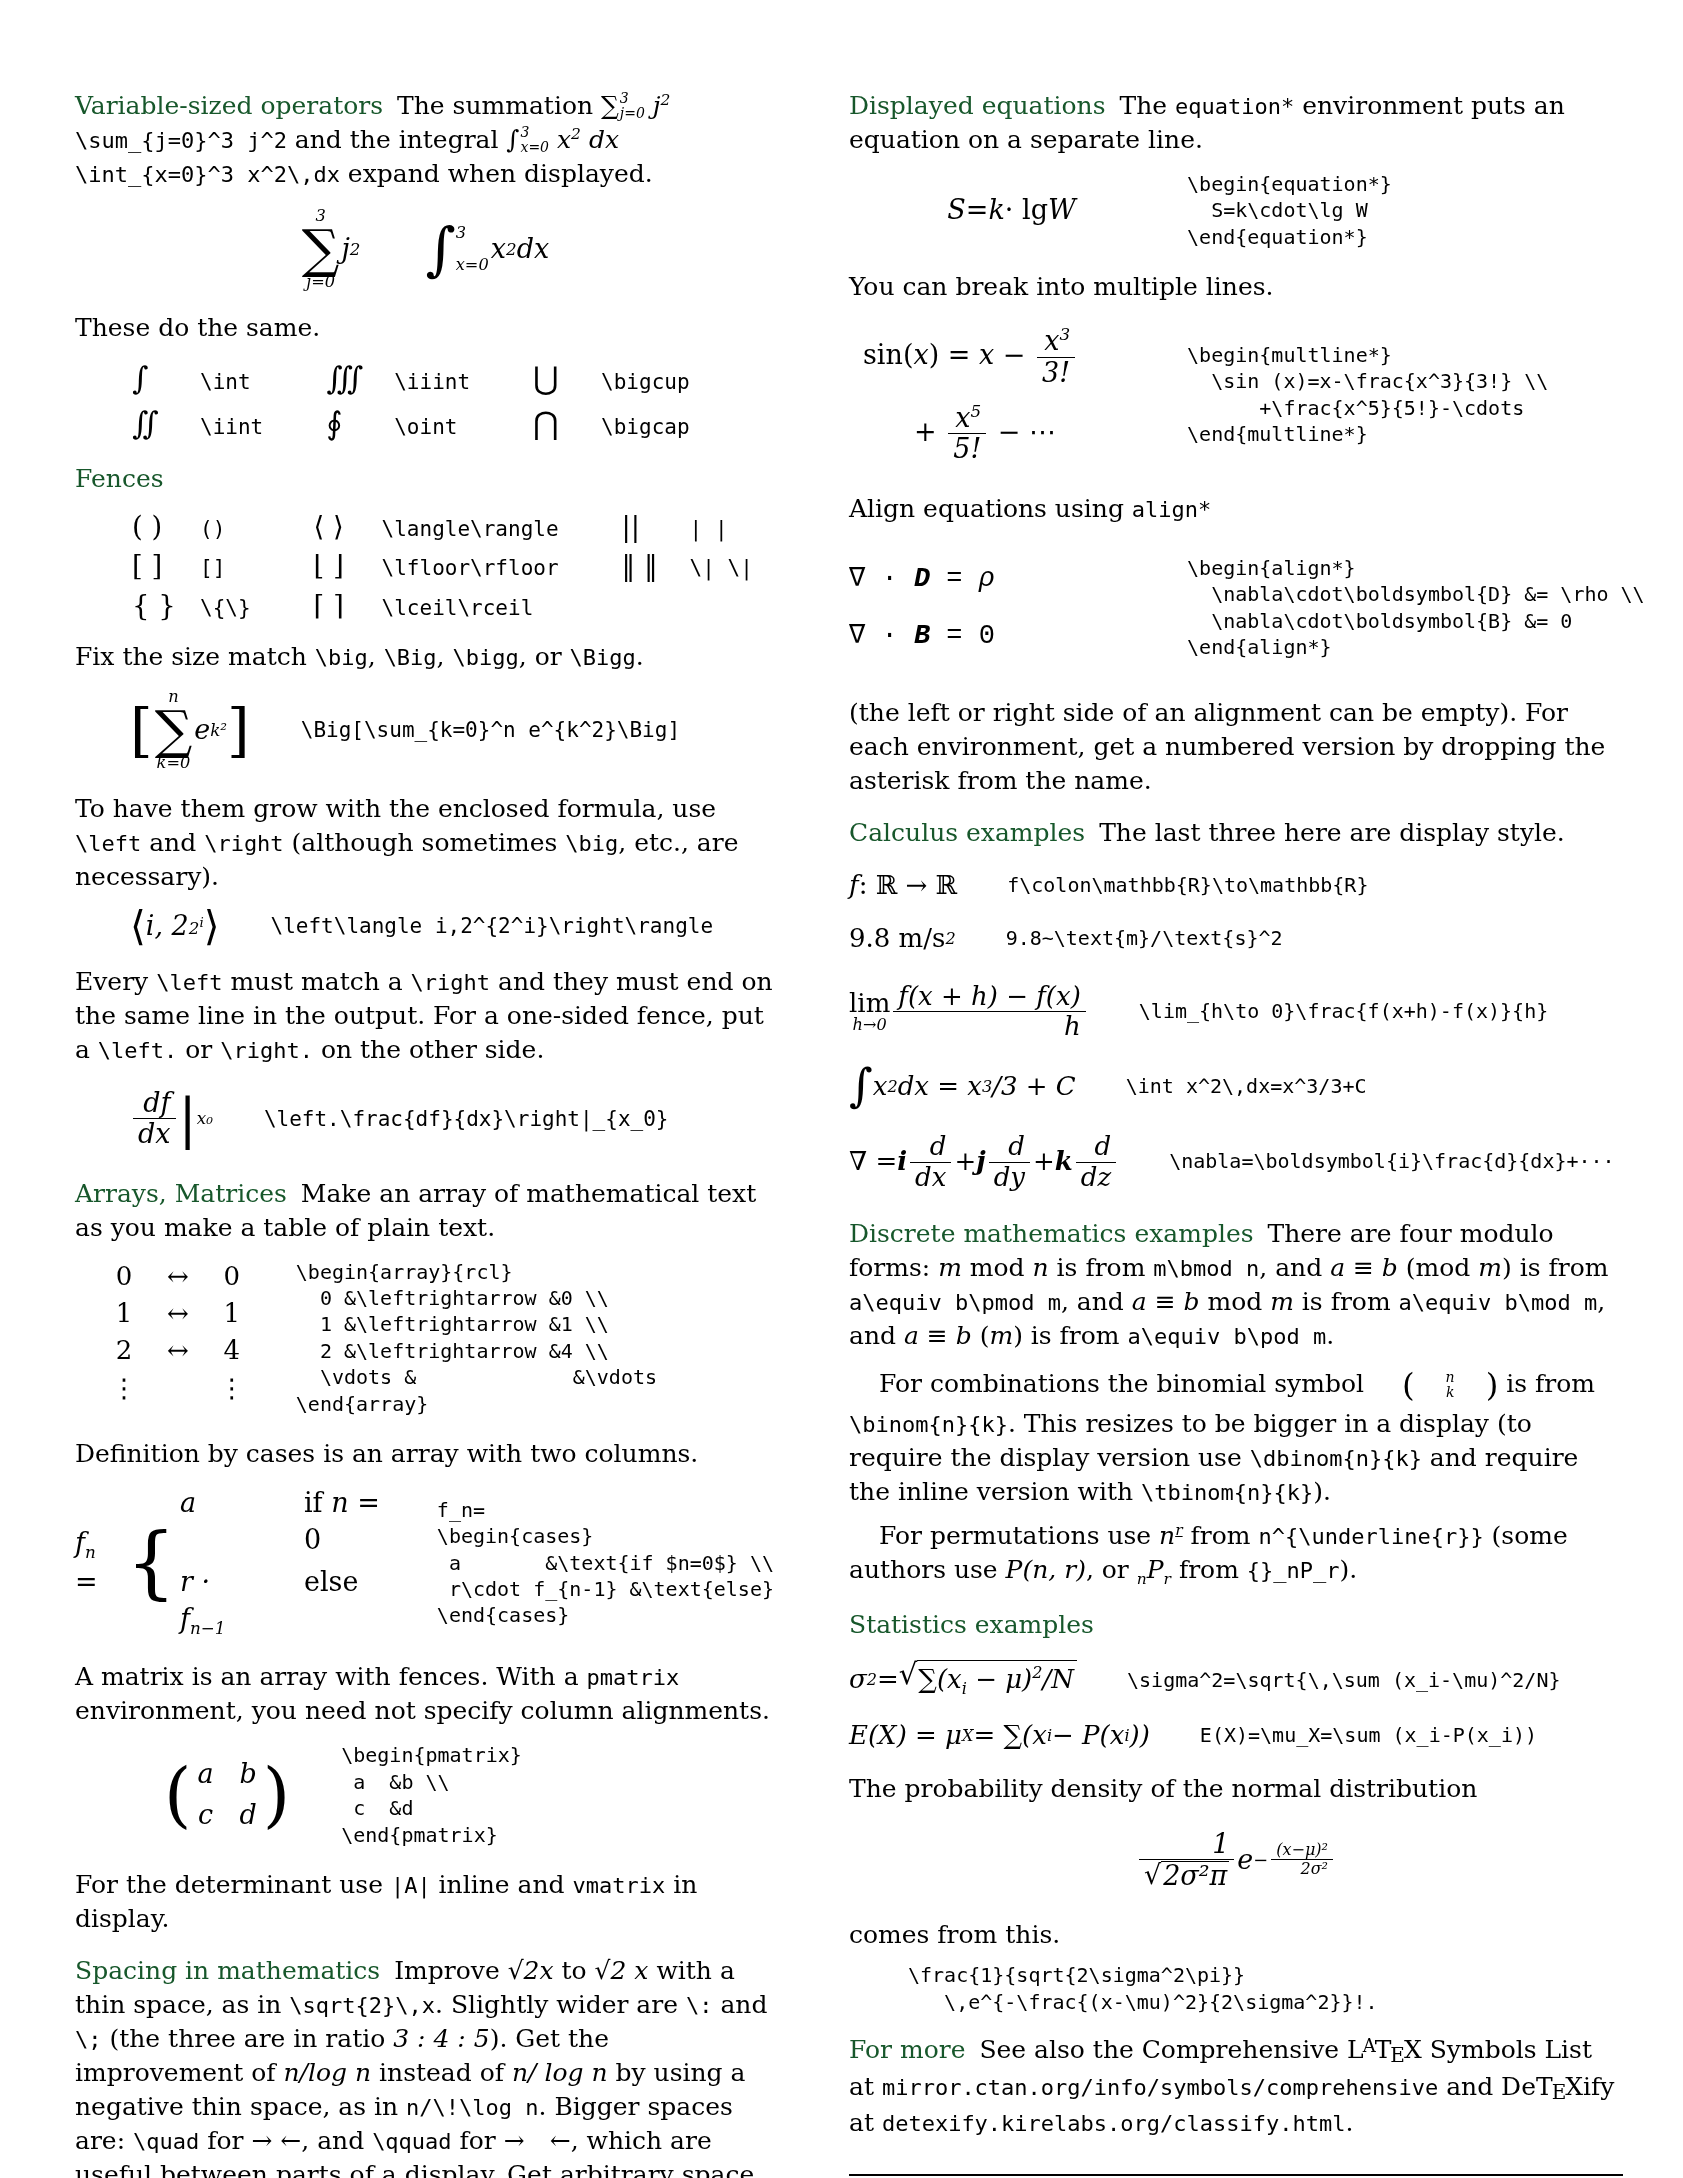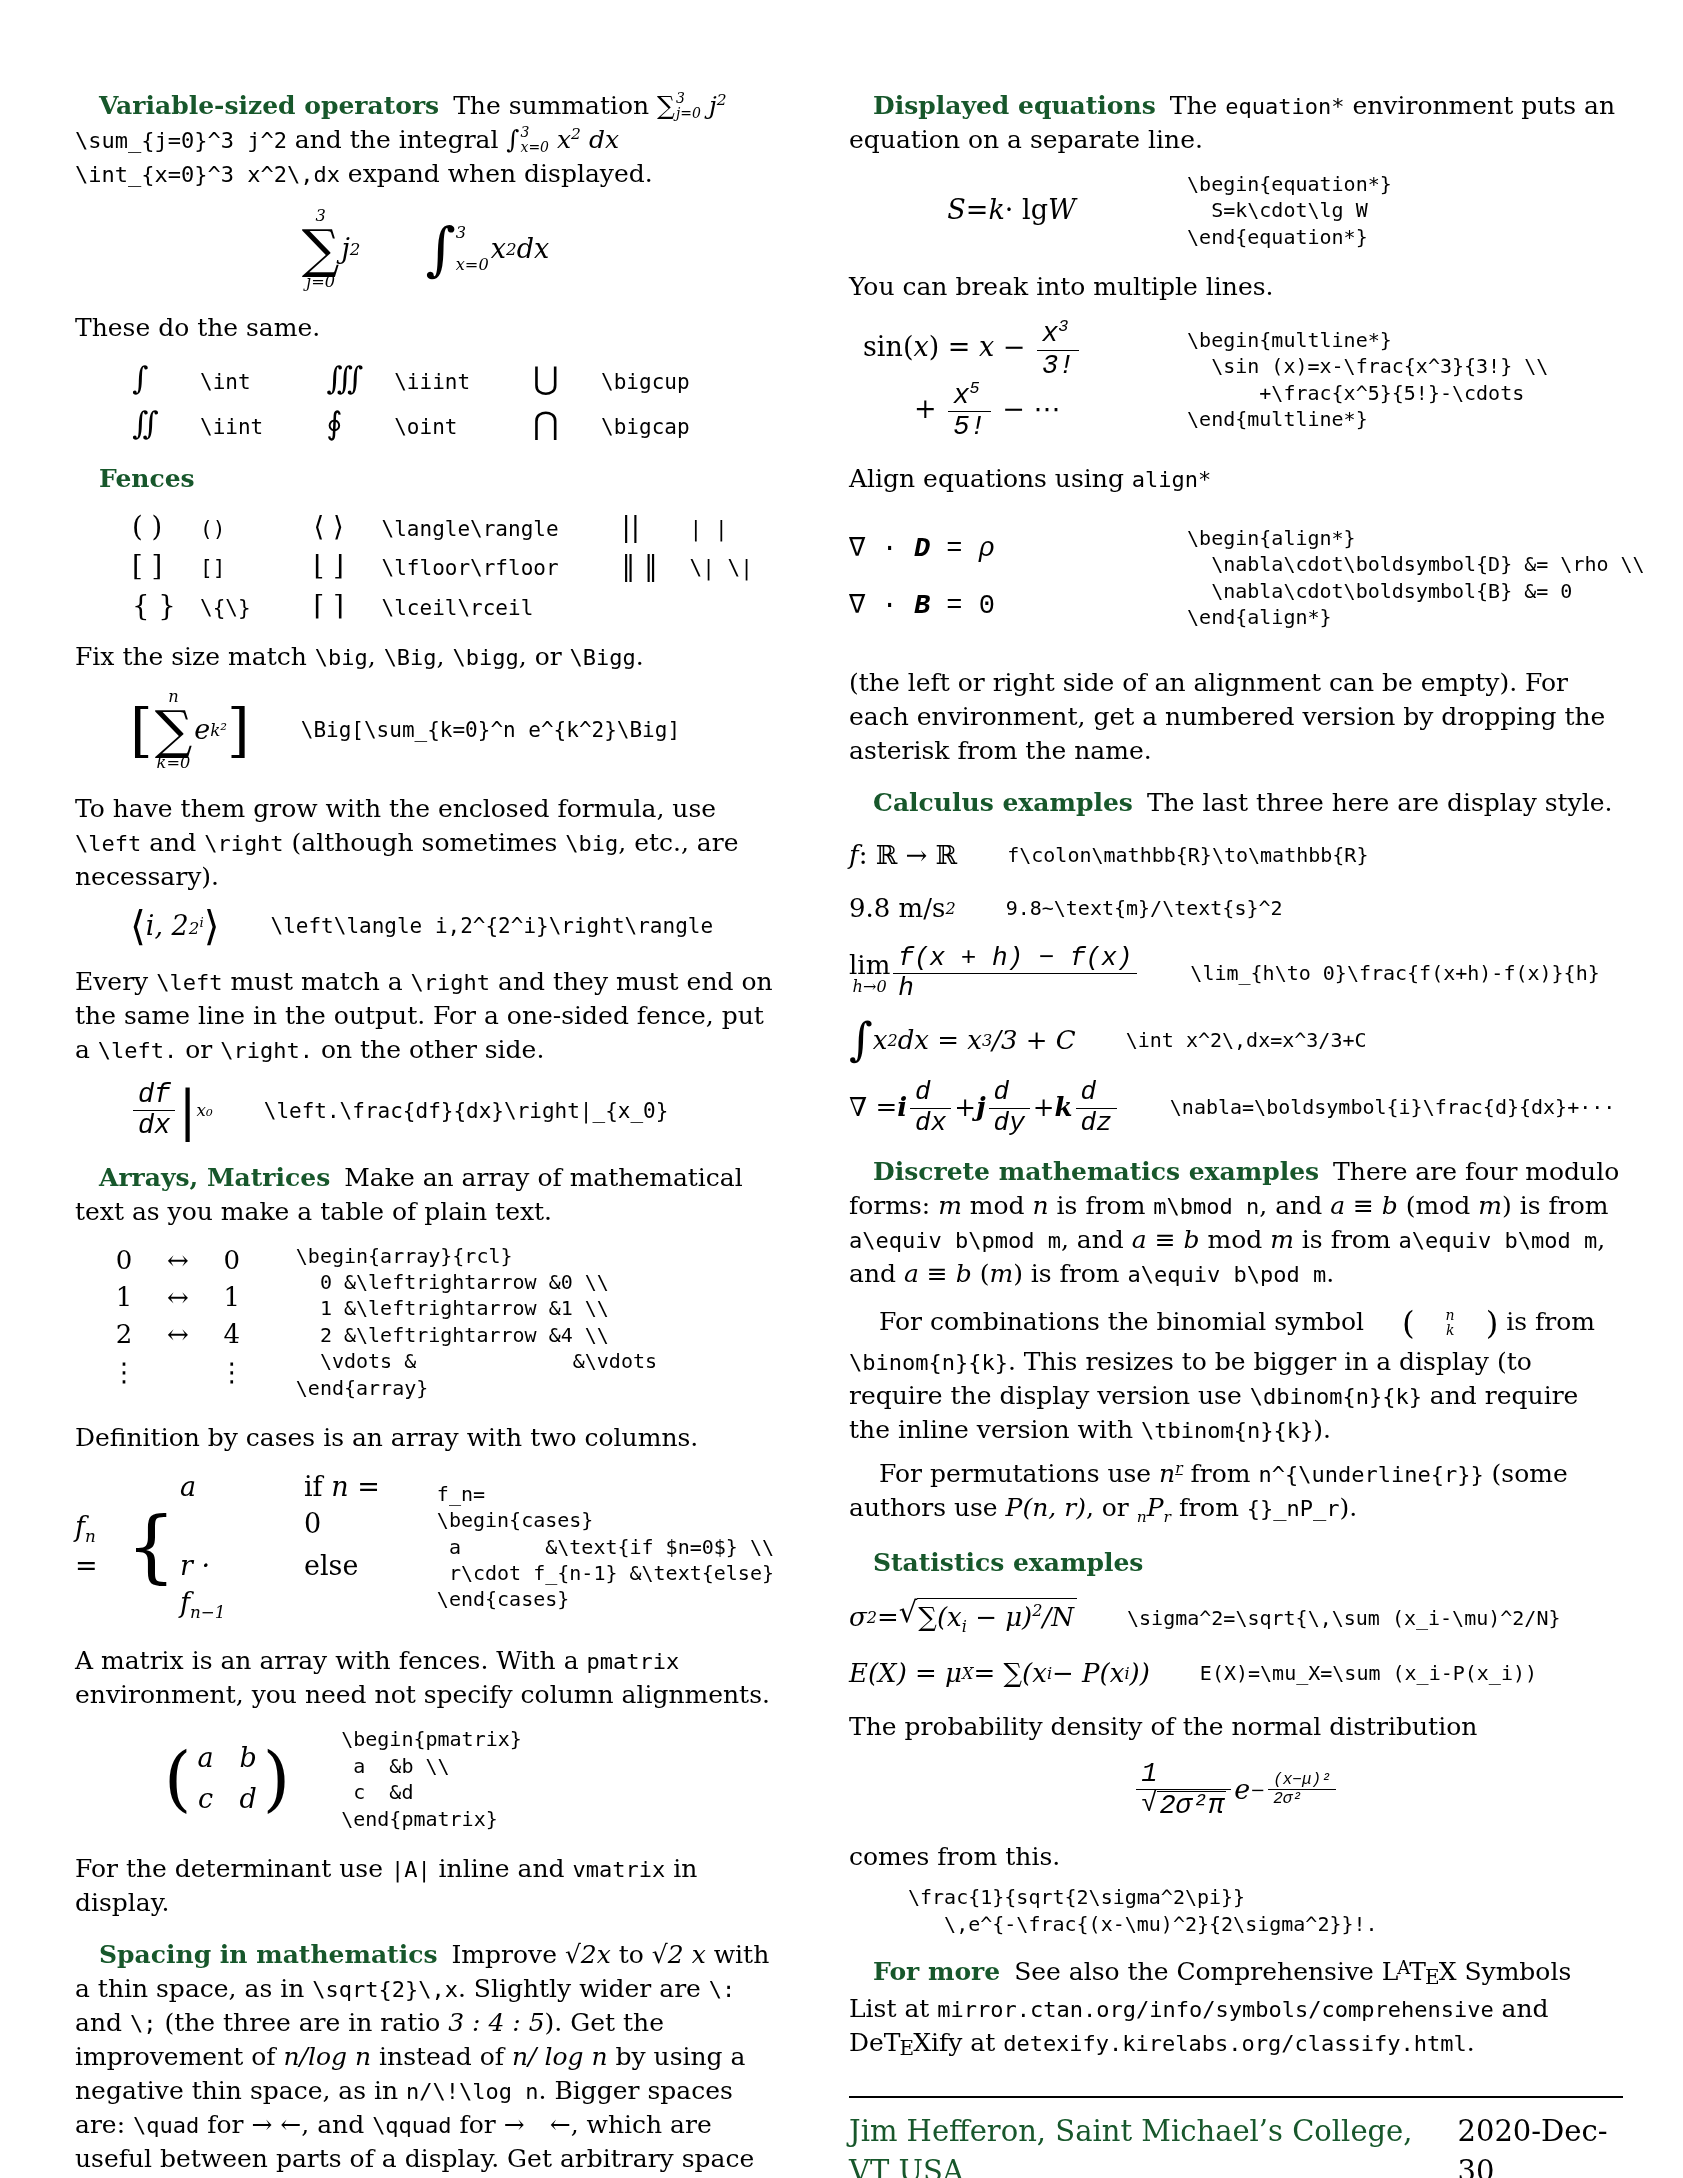--- a/index.html
+++ b/index.html
@@ -6,33 +6,33 @@
   .page{width:1683px;height:2178px;background:#fff;overflow:hidden;position:relative;
         font-family:"DejaVu Serif","Liberation Serif",serif;color:#000;}
   .cols{display:flex;padding:89px 65px 0 75px;gap:75px;}
   .col{font-size:25px;line-height:1.36;}
   .col.left{width:699px;flex:none;}
   .col.right{width:774px;flex:none;}
 
   .para{margin:0 0 10px 0;}
   .sect{margin-top:18px;}
   .pindent{text-indent:30px;}
-  .seg-h{font-weight:bold;color:var(--green,#17572b);margin-right:14px;margin-left:24px;}
+  .seg-h{font-weight:normal;color:var(--green,#17572b);margin-right:14px;}
   .seg-t{}
   .seg-m{font-style:italic;}
   .seg-b{font-style:italic;font-weight:bold;}
   .seg-c{font-family:"DejaVu Sans Mono","Liberation Mono",monospace;font-size:0.88em;}
   .seg-gap{display:inline-block;width:63px;}
   sup.seg-m,sub.seg-m{font-size:0.62em;}
   sup.seg-m sup{font-size:0.8em;}
   .lsup{font-size:0.72em;vertical-align:0.32em;margin:0 -1px;}
   .lsub{font-size:0.8em;vertical-align:-0.22em;margin:0 -1px;}
 
-  .frac{display:inline-flex;flex-direction:column;text-align:left;vertical-align:middle;
-        font-style:italic;margin:0 3px;font-family:Liberation Mono, monospace;}
+  .frac{display:inline-flex;flex-direction:column;text-align:right;vertical-align:middle;
+        font-style:italic;margin:8px 3px;}
   .frac .num{display:block;padding:0 5px 1px 5px;line-height:1.05;}
   .frac .den{display:block;border-top:1.6px solid #000;padding:1px 5px 0 5px;line-height:1.05;}
   .den-flex{display:flex;align-items:flex-start;}
   .den-flex .rad{line-height:1;}
   .den-flex .sqv{border-top:1.6px solid #000;padding:0 2px;}
   .supfrac{vertical-align:0.65em;font-size:0.66em;display:inline-flex;align-items:center;}
   .supfrac .frac{font-size:0.9em;}
 
   .sqrt{display:inline-flex;align-items:flex-start;vertical-align:middle;}
   .sqrt .rad{font-size:1.12em;line-height:1;}

